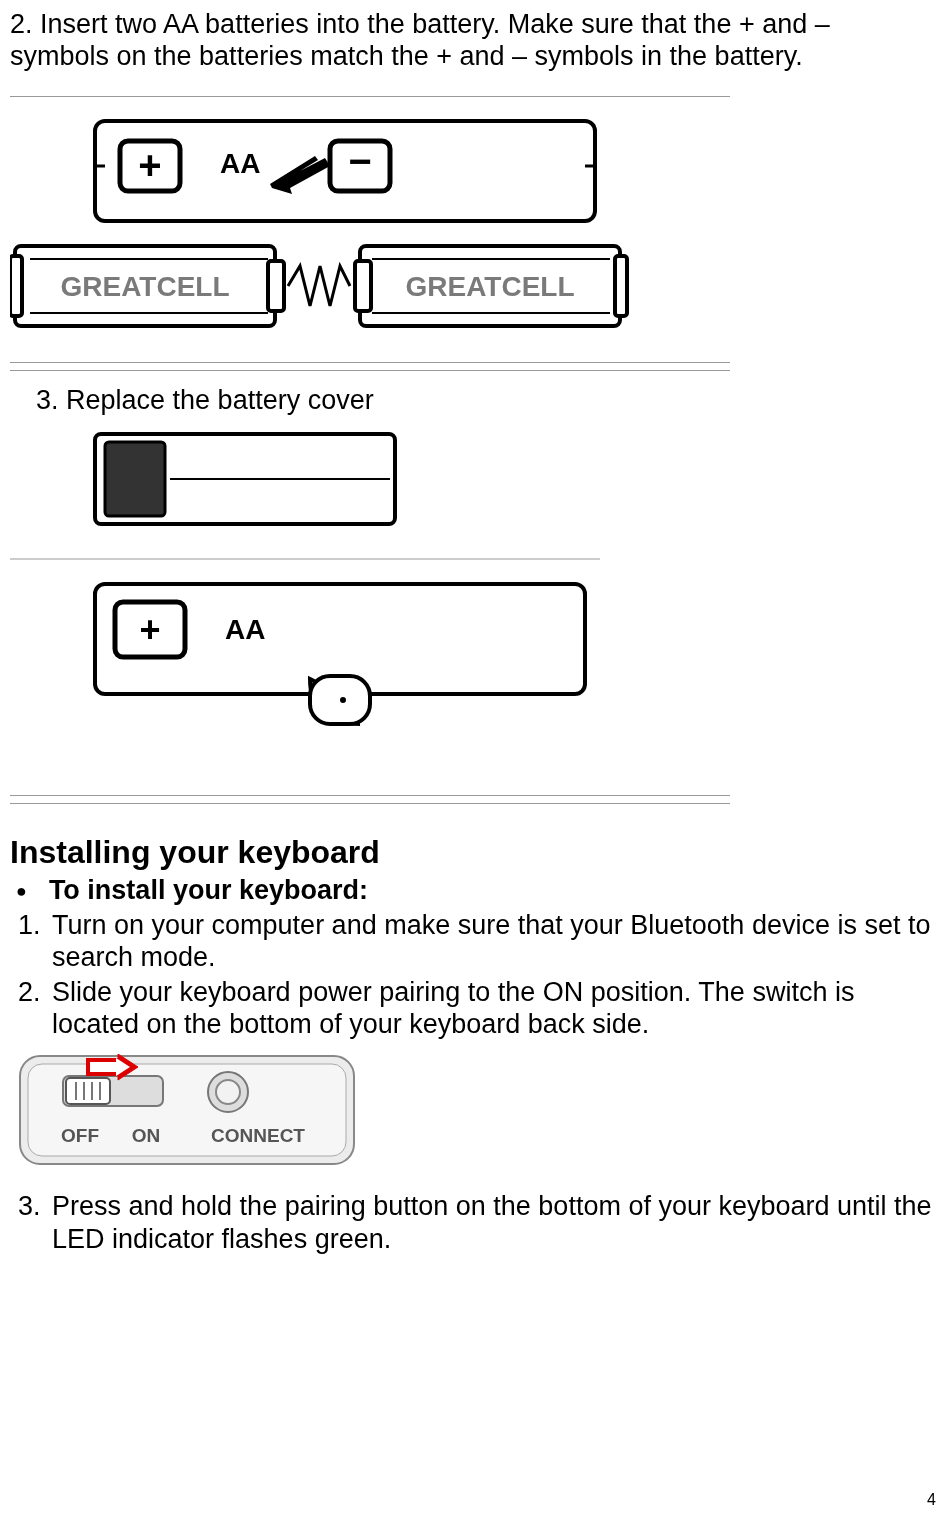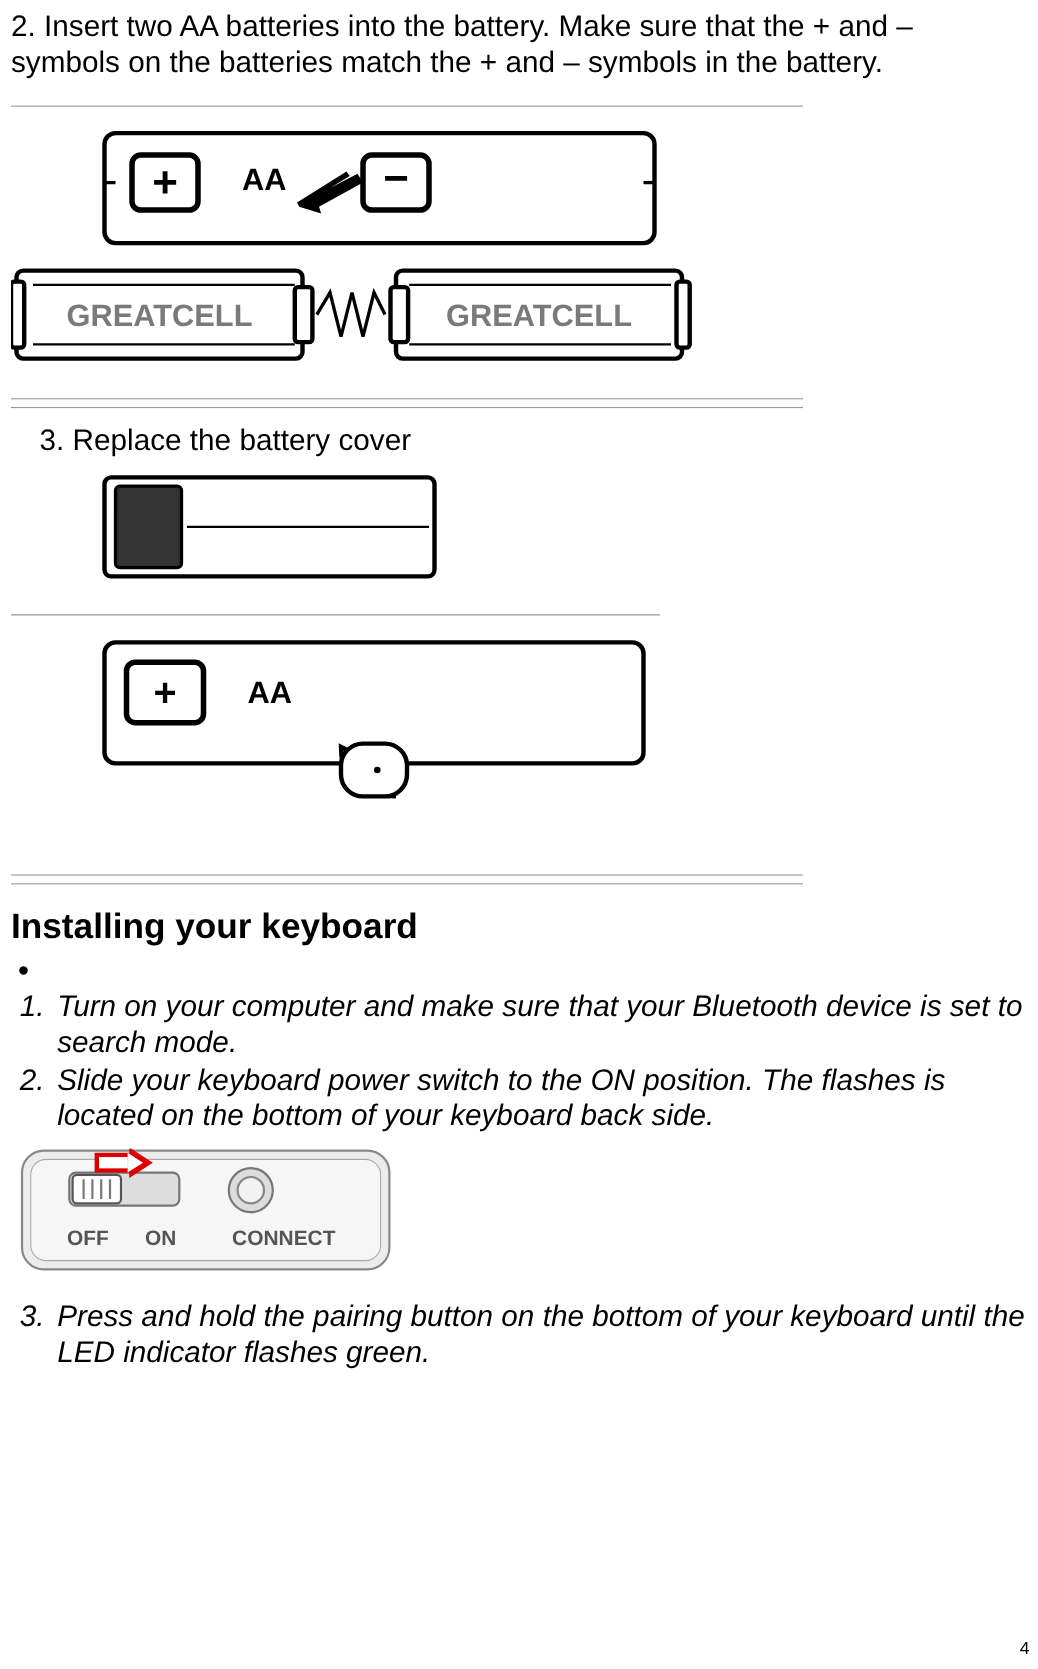--- a/index.html
+++ b/index.html
@@ -12,26 +12,26 @@
       margin: 0 auto;
       padding: 8px 10px 0 10px;
       position: relative;
       min-height: 1517px;
     }
     .para { line-height: 1.2; margin-bottom: 23px; }
     .hr-group { margin: 14px 0; }
     .hr-group hr { border: none; border-top: 1px solid #999; margin: 7px 0; width: 720px; }
     .img-box { margin: 8px 0 6px 0; }
     .step3-para { margin-top: 8px; margin-bottom: 8px; margin-left: 26px; }
-    h2.section { font-size: 32px; font-weight: bold; margin-top: 20px; margin-bottom: 4px; }
+    h2.section { font-size: 32px; font-weight: bold; margin-top: 30px; margin-bottom: 4px; }
     .bullet-row { display: flex; align-items: flex-start; margin-left: 6px; margin-bottom: 2px; }
     .bullet-row .dot { font-size: 18px; margin-right: 22px; line-height: 32px; }
     .bullet-row .bl { font-weight: bold; font-size: 27px; }
     ol.steps { list-style: decimal; margin-left: 38px; }
-    ol.steps li { margin-bottom: 2px; line-height: 1.2; padding-left: 4px; font-style: italic;}
+    ol.steps li { margin-bottom: 2px; line-height: 1.2; padding-left: 4px;}
     .switch-img { margin: 14px 0 14px 8px; }
     .page-num { position: absolute; bottom: 8px; right: 8px; font-size: 16px; }
     
     .illus-wrap { position: relative; }
   </style>
 </head>
 <body>
 
 <p class="para">2. Insert two AA batteries into the battery. Make sure that the + and – symbols on the batteries match the + and – symbols in the battery.</p>
 
@@ -111,25 +111,26 @@
 
 <div class="hr-group">
   <hr>
   <hr>
 </div>
 
 <h2 class="section">Installing your keyboard</h2>
 
 <div class="bullet-row">
   <span class="dot">●</span>
+  <span class="bl">To install your keyboard:</span>
 </div>
 
 <ol class="steps">
   <li>Turn on your computer and make sure that your Bluetooth device is set to search mode.</li>
-  <li>Slide your keyboard power switch to the ON position. The flashes is located on the bottom of your keyboard back side.</li>
+  <li>Slide your keyboard power pairing to the ON position. The switch is located on the bottom of your keyboard back side.</li>
 </ol>
 
 <div class="switch-img illus-wrap">
   <svg width="340" height="115" viewBox="0 0 340 115">
     <rect x="2" y="2" width="334" height="108" rx="20" fill="#ececec" stroke="#888" stroke-width="2"></rect>
     <rect x="10" y="10" width="318" height="92" rx="14" fill="#f6f6f6" stroke="#aaa" stroke-width="1"></rect>
 
     <rect x="45" y="22" width="100" height="30" rx="6" fill="#ddd" stroke="#777" stroke-width="2"></rect>
 
     <rect x="48" y="24" width="44" height="26" rx="4" fill="#fff" stroke="#555" stroke-width="2"></rect>

